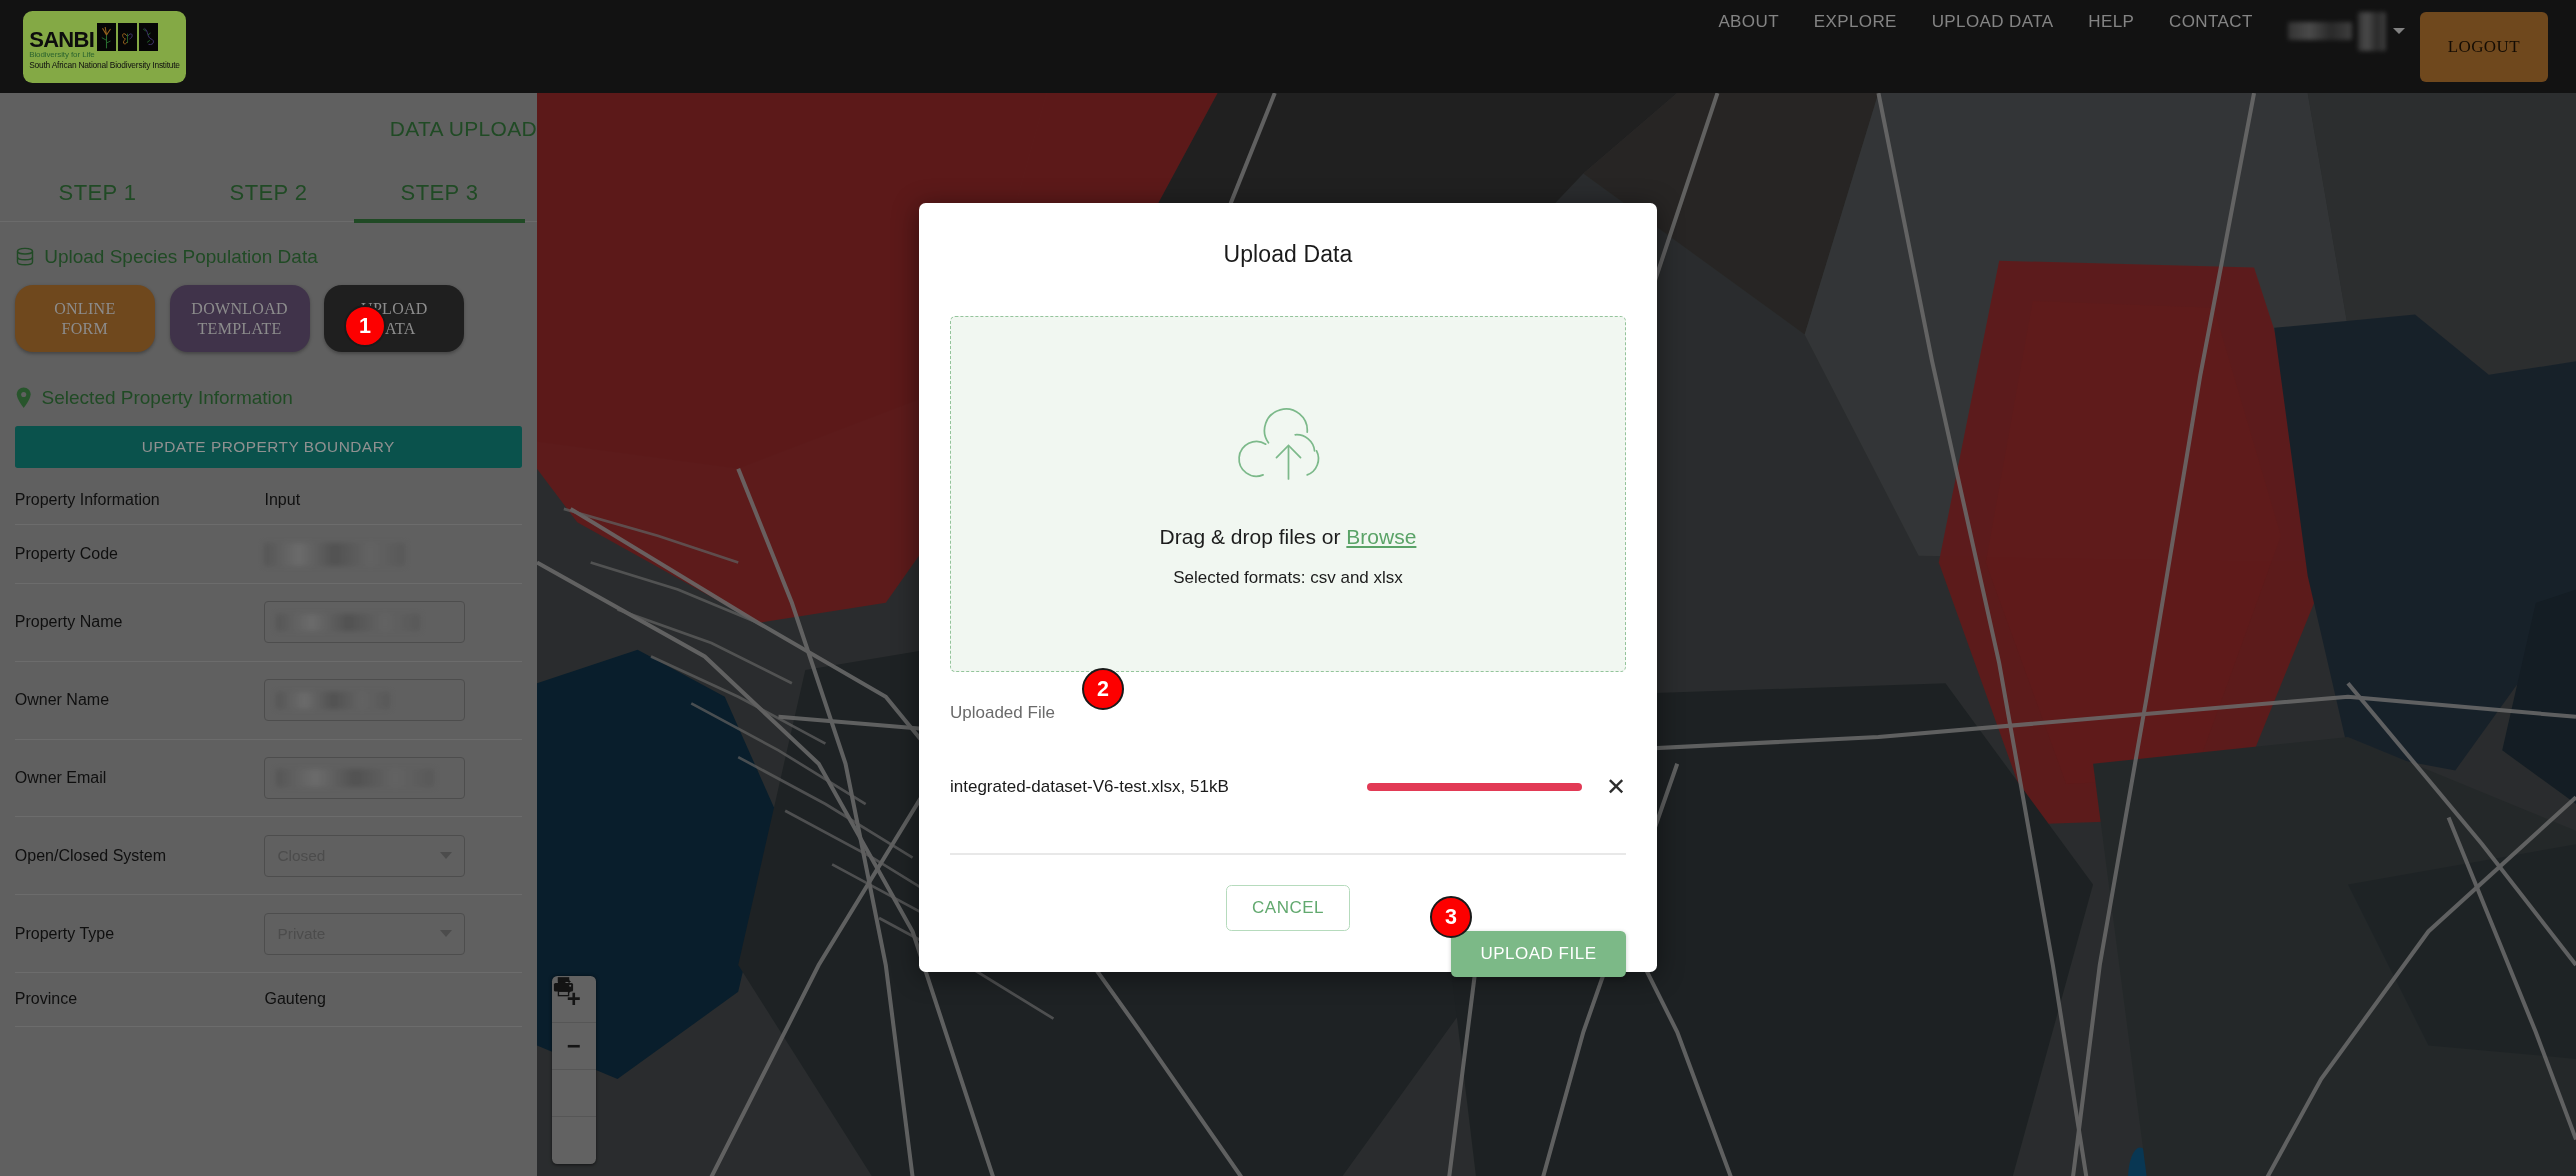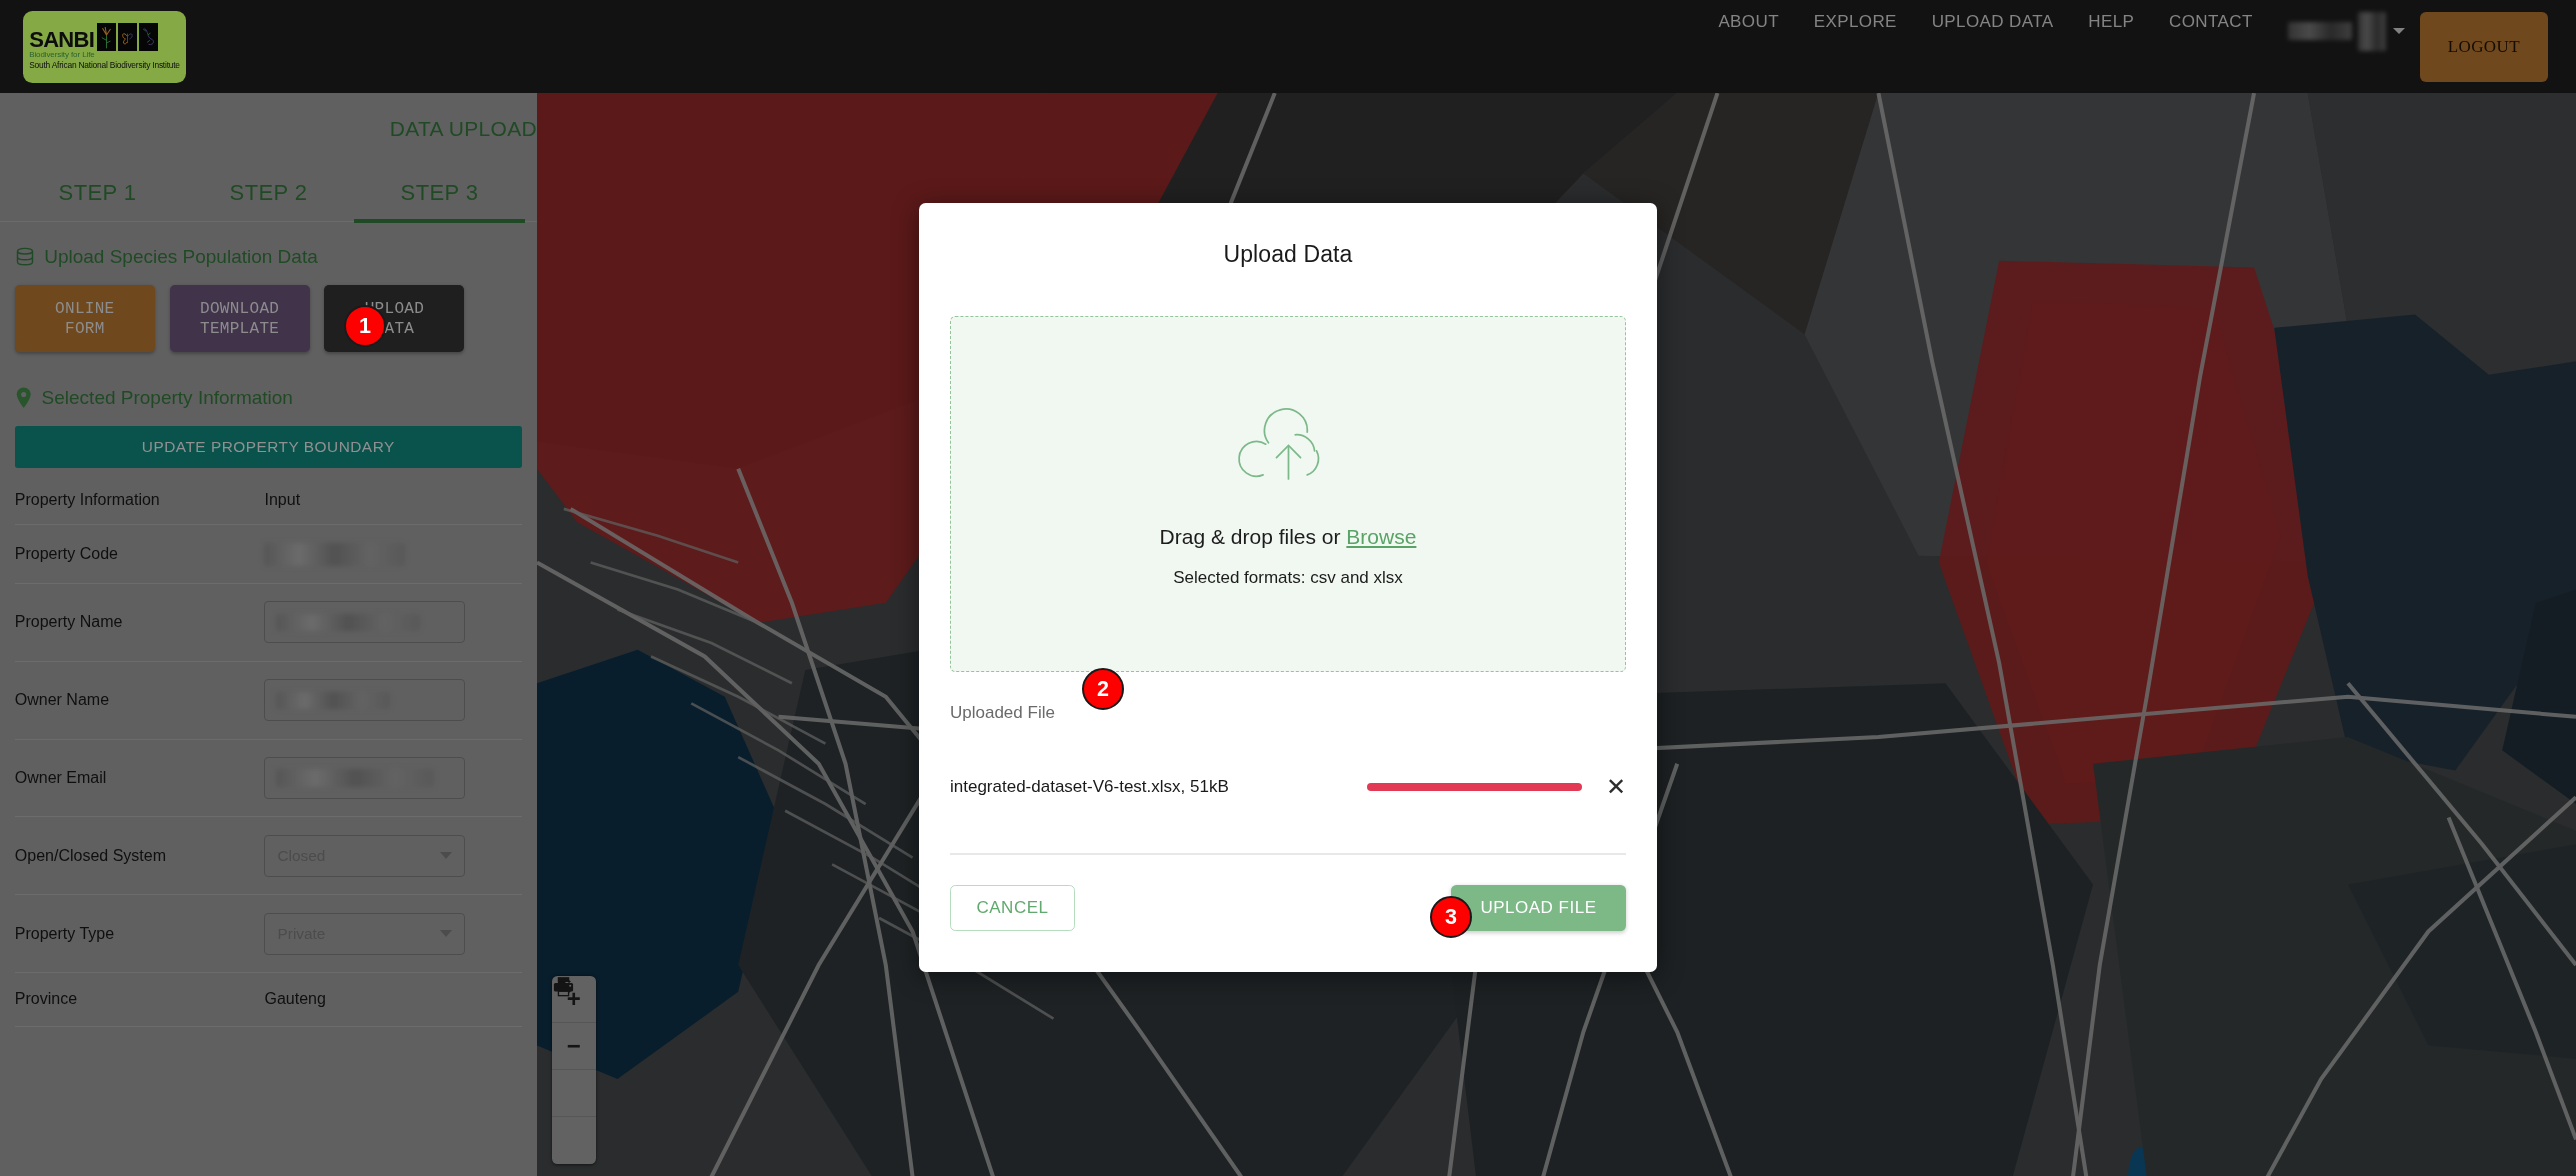--- a/index.html
+++ b/index.html
@@ -80,23 +80,23 @@
     border-bottom: 4px solid transparent; margin-bottom: -2.7px;
   }
   .sb-tab.active { border-bottom-color: #2f6b35; }
 
   .sb-section-head {
     display: flex; align-items: center; gap: 9.4px;
     color: #2f6b35; font-size: 19px; padding: 24px 14.8px 0 14.8px;
   }
   .sb-btn-row { display: flex; gap: 14.8px; padding: 17.4px 14.8px 0 14.8px; position: relative; }
   .sb-btn {
-    width: 140px; height: 67px; border: none; border-radius: 5px;
+    width: 140px; height: 67px; border: none; border-radius: 18px;
     color: #c9c9c9; font-size: 16px; line-height: 1.25; letter-spacing: 0.3px;
-    font-family: Liberation Mono, monospace; cursor: pointer; box-shadow: 0 1.3px 3.4px rgba(0,0,0,.28);
+    font-family: Liberation Serif, serif; cursor: pointer; box-shadow: 0 1.3px 3.4px rgba(0,0,0,.28);
   }
   .sb-btn.orange { background: #a0672a; }
   .sb-btn.purple { background: #5c4a6b; }
   .sb-btn.dark   { background: #2d2d2d; }
 
   .sb-prop-head {
     display: flex; align-items: center; gap: 9.4px;
     color: #2f6b35; font-size: 19px; padding: 35px 14.8px 0 14.8px;
   }
   .sb-update-btn {
@@ -158,21 +158,21 @@
   .uploaded-label { font-size: 17px; color: #6a6a6a; margin-top: 31px; }
   .file-row {
     display: flex; align-items: center; margin-top: 52px; padding-bottom: 0;
   }
   .file-name { font-size: 17px; color: #1a1a1a; flex: 0 0 auto; }
   .progress-wrap { margin-left: auto; display: flex; align-items: center; gap: 24px; }
   .progress-bar { width: 215px; height: 8px; background: #e23a55; border-radius: 4.7px; }
   .x-btn { font-size: 24px; color: #2d2d2d; line-height: 1; cursor: pointer; font-weight: 500; }
 
   .modal-divider { margin-top: 54px; height: 2px; background: #e8e8e8; }
-  .modal-actions { display: flex; align-items: center; margin-top: 29.5px; position: relative; }
+  .modal-actions { display: flex; align-items: center; margin-top: 29.5px; position: relative; flex-direction: column; }
   .cancel-btn {
     background: #fff; border: 1.3px solid #b6dbbd; border-radius: 5.4px;
     color: #62a96f; font-size: 17px; letter-spacing: 0.5px;
     padding: 12px 25.5px; font-family: inherit; cursor: pointer;
   }
   .upload-btn {
     margin-left: auto; background: #7cb987; border: none; border-radius: 5.4px;
     color: #fff; font-size: 17px; letter-spacing: 0.5px;
     padding: 13.4px 29.5px; font-family: inherit; cursor: pointer;
     box-shadow: 0 1.3px 4px rgba(0,0,0,.2);

